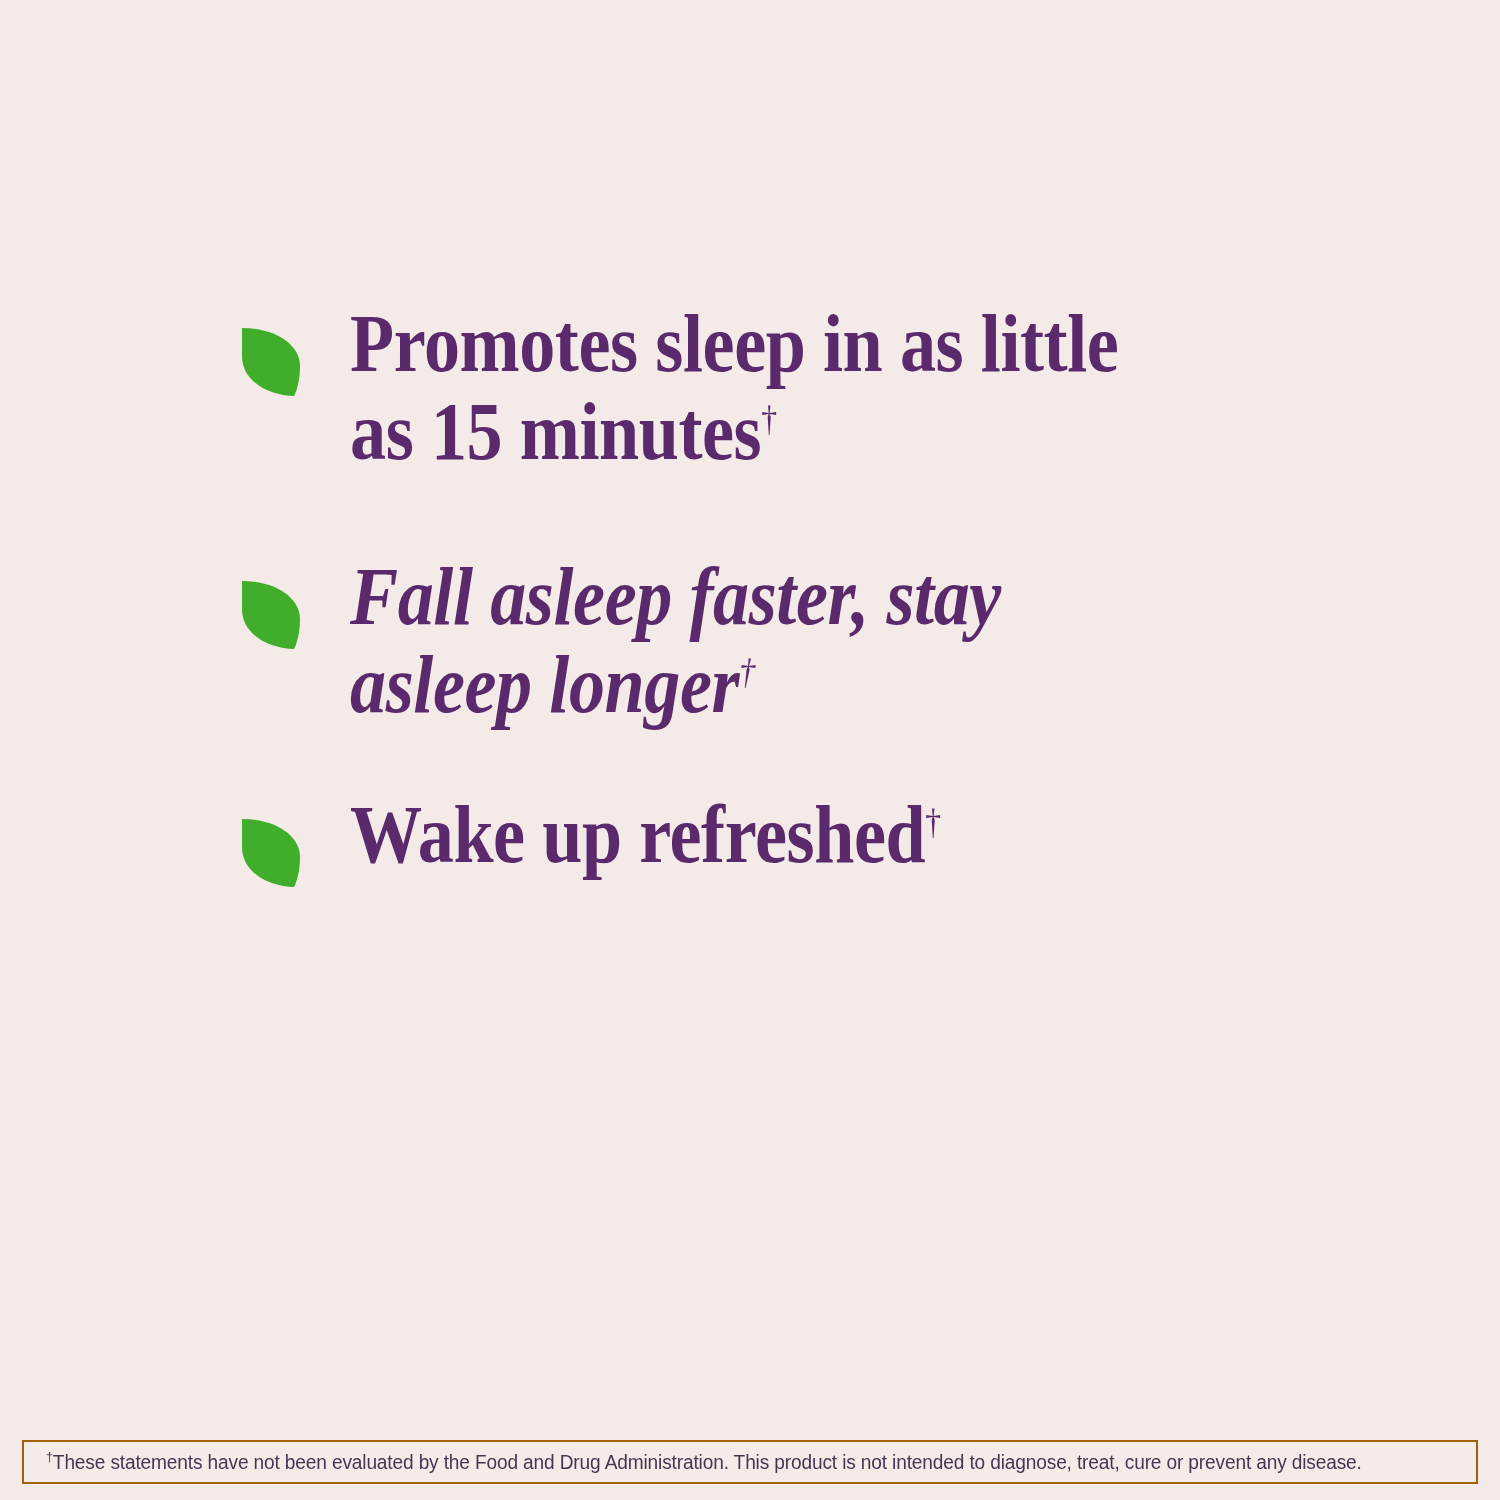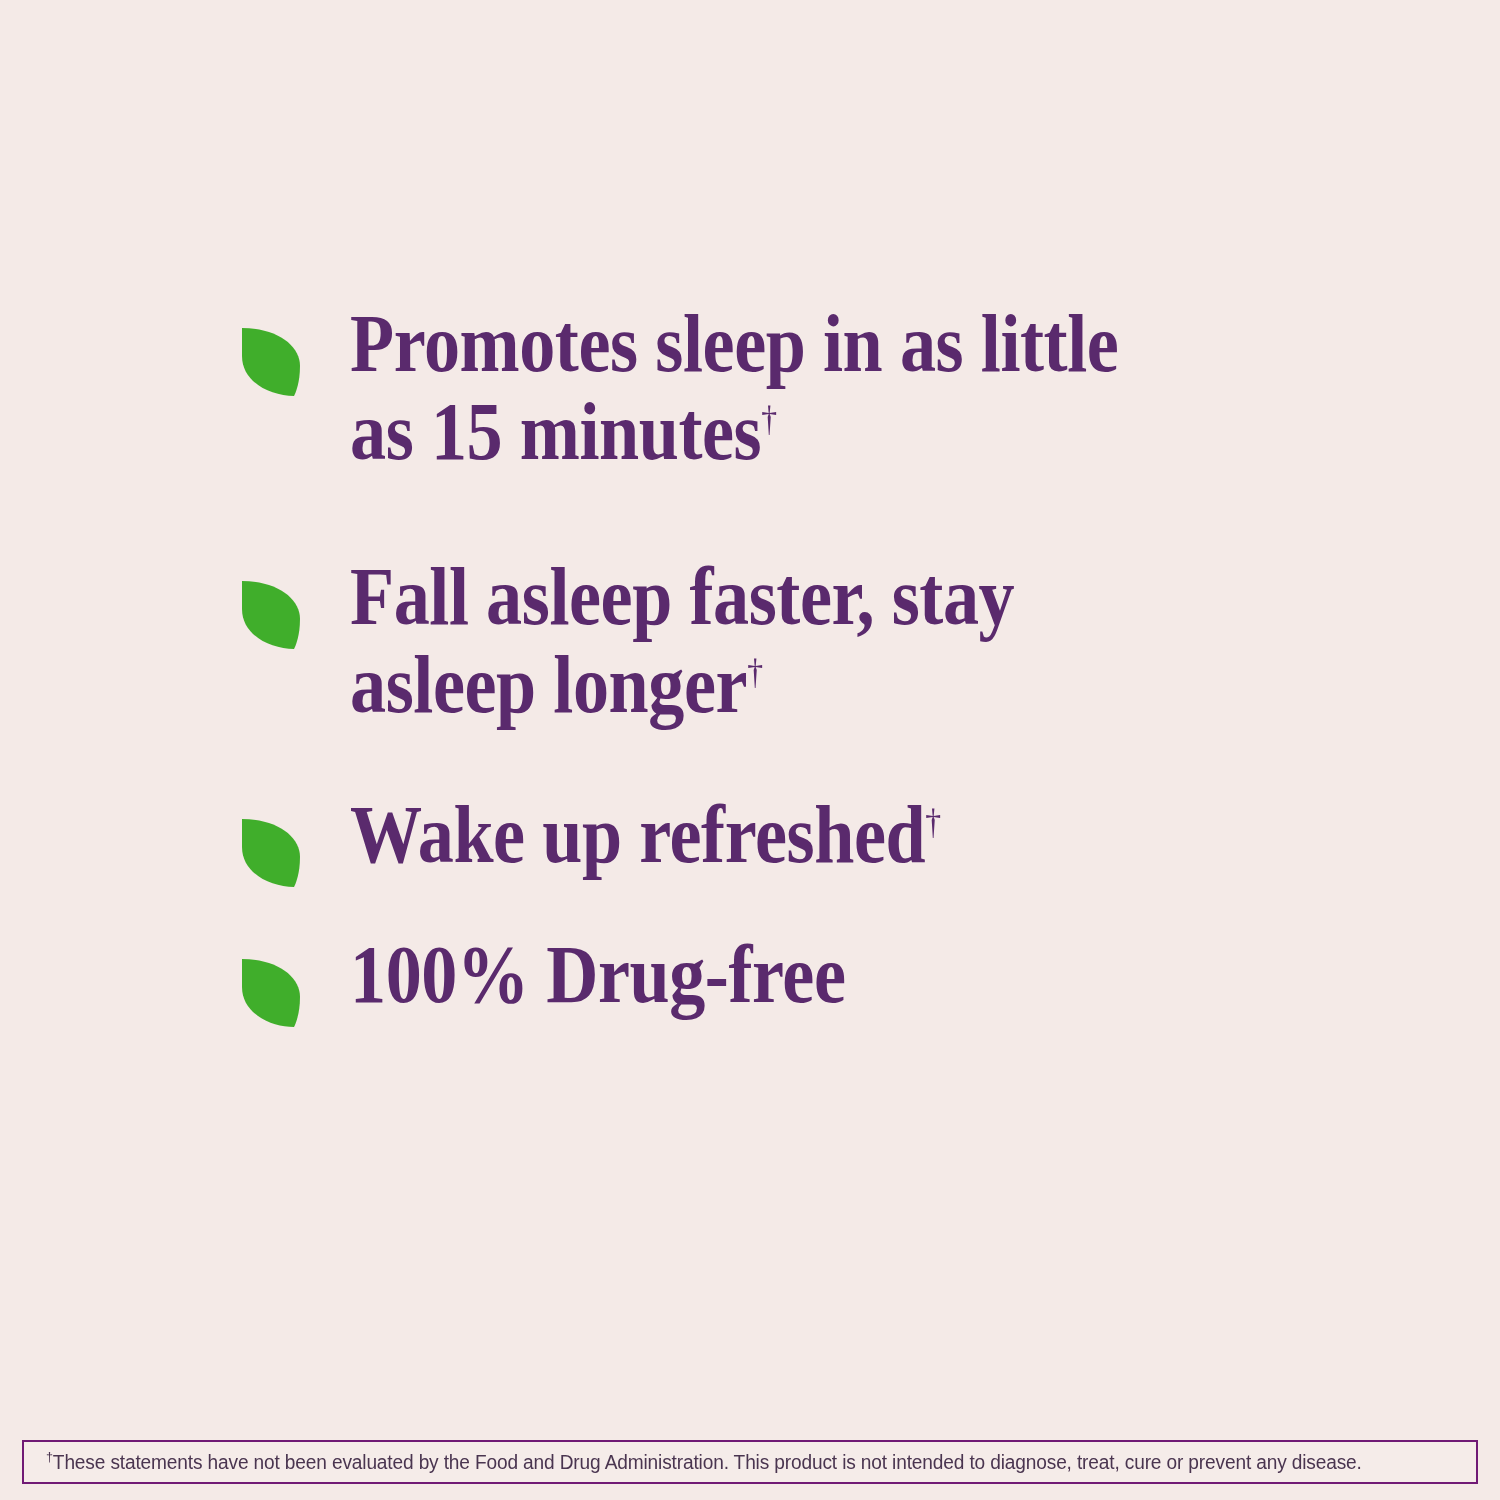--- a/index.html
+++ b/index.html
@@ -67,32 +67,32 @@
 
   .dagger {
     font-size: 0.44em;
     vertical-align: super;
     font-weight: normal;
     line-height: 0;
   }
 
   
   .row-0 { margin-bottom: 78px; }
-  .row-1 { margin-bottom: 62px; }
+  .row-1 { margin-bottom: 62px; font-style: italic; }
   .row-2 { margin-bottom: 42px; justify-content: flex-end; }
 
   
   #footer-box {
     position: absolute;
     left: 22px;
     top: 1440px;
     width: 1456px;
     height: 44px;
     box-sizing: border-box;
-    border: 2px solid #701a75;
+    border: 2px solid #a16207;
     background: #f5ece9;
     display: flex;
     align-items: center;
     padding: 0 22px;
   }
   #footer-text {
     color: #4a3550;
     font-family: "Liberation Sans", "DejaVu Sans", sans-serif;
     font-size: 20px;
     line-height: 1;
@@ -136,28 +136,20 @@
 
     <div class="benefit-row row-2">
       <span class="leaf-wrap">
         <svg class="leaf-icon" viewBox="0 0 62 72" xmlns="http://www.w3.org/2000/svg">
           <path d="M2 2 C 38 2, 60 20, 60 40 C 60 56, 56 66, 54 70 C 30 70, 2 56, 2 30 Z" fill="#40ae2b"></path>
         </svg>
       </span>
       <span class="benefit-text"><span>Wake up refreshed</span><span class="dagger">†</span></span>
     </div>
 
-    <div class="benefit-row row-3">
-      <span class="leaf-wrap">
-        <svg class="leaf-icon" viewBox="0 0 62 72" xmlns="http://www.w3.org/2000/svg">
-          <path d="M2 2 C 38 2, 60 20, 60 40 C 60 56, 56 66, 54 70 C 30 70, 2 56, 2 30 Z" fill="#40ae2b"></path>
-        </svg>
-      </span>
-      <span class="benefit-text"><span>100% Drug-free</span><span class="dagger"></span></span>
-    </div>
 
   </div>
 
   <div id="footer-box">
     <div id="footer-text"><span class="dagger-sup">†</span><span>These statements have not been evaluated by the Food and Drug Administration. This product is not intended to diagnose, treat, cure or prevent any disease.</span></div>
   </div>
 
 </div>
 
 </body></html>

